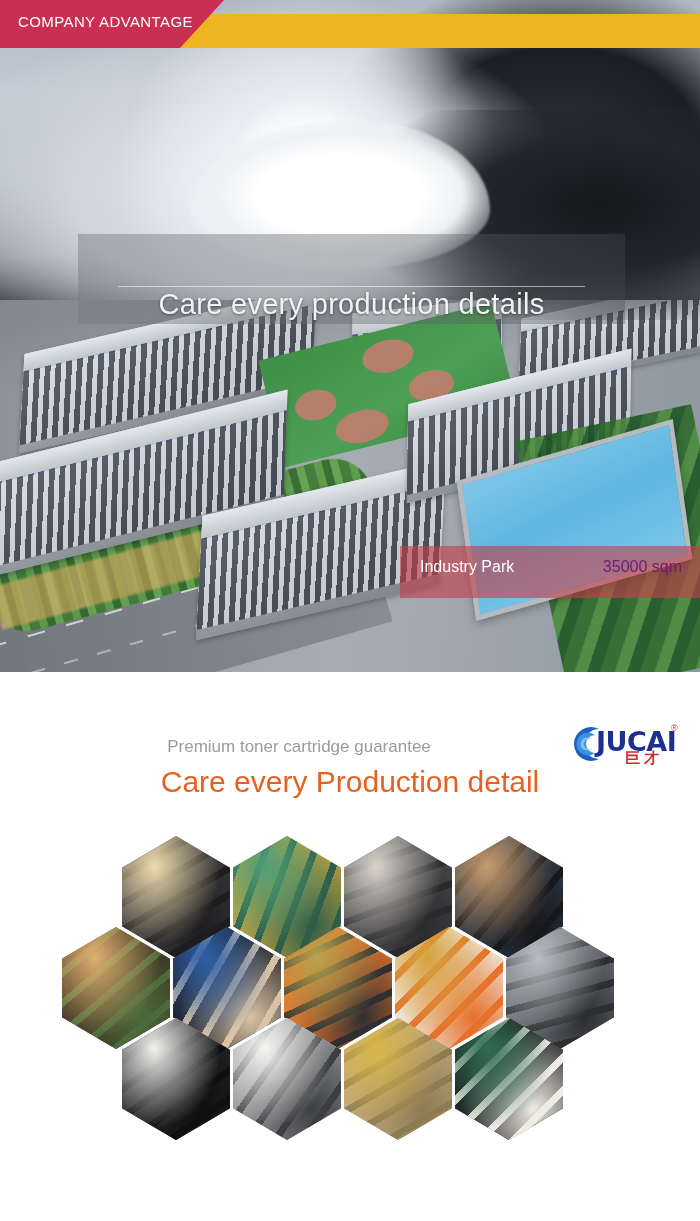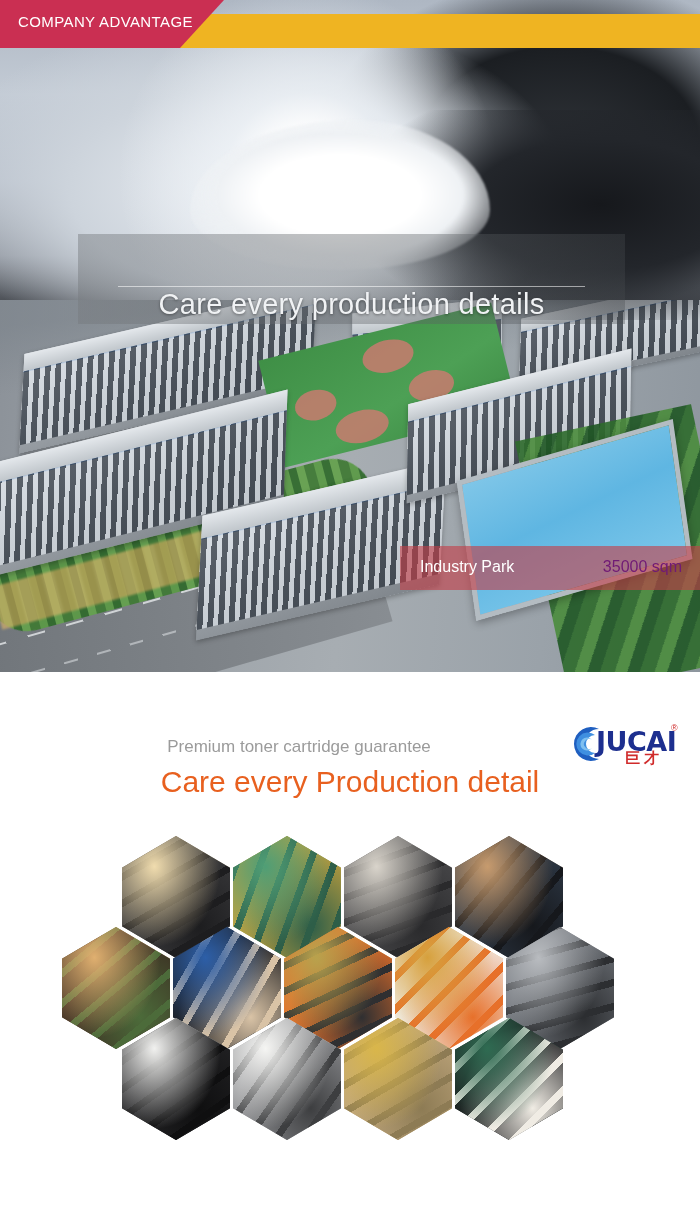--- a/index.html
+++ b/index.html
@@ -81,21 +81,21 @@
   .headline-box{position:absolute;left:78px;top:234px;width:547px;height:90px;z-index:6;
     background:linear-gradient(100deg, rgba(118,122,126,.46) 0%, rgba(96,100,104,.40) 55%, rgba(70,74,78,.34) 100%);}
   .headline{position:absolute;left:0;top:4px;width:547px;text-align:center;
     font-size:38px;font-weight:bold;color:#ffffff;letter-spacing:.6px;
     text-shadow:0 2px 4px rgba(0,0,0,.4);}
   .headline-rule{position:absolute;left:40px;top:52px;width:467px;height:1px;background:rgba(255,255,255,.55);}
   .subheadline{position:absolute;left:0;top:54px;width:547px;text-align:center;
     font-size:29px;color:#f0f2f4;letter-spacing:.3px;text-shadow:0 1px 3px rgba(0,0,0,.42);}
 
   
-  .park-strip{position:absolute;left:400px;top:546px;width:300px;height:44px;z-index:6;
+  .park-strip{position:absolute;left:400px;top:546px;width:300px;height:52px;z-index:6;
     background:rgba(196,63,72,.62);}
   .park-name{position:absolute;left:20px;top:12px;font-size:16px;color:#ffffff;}
   .park-area{position:absolute;right:18px;top:12px;font-size:16px;color:#701a75;}
 
   
   .logo{position:absolute;left:568px;top:692px;width:122px;height:46px;margin-top:30px;}
   .logo-swoosh{position:absolute;left:0;top:2px;width:40px;height:40px;}
   .logo-word{position:absolute;left:28px;top:4px;font-size:27px;font-weight:bold;letter-spacing:-.5px;
     color:#1d2f8f;font-family:"DejaVu Sans", sans-serif;}
   .logo-reg{position:absolute;left:103px;top:1px;font-size:9px;color:#d02b2b;}

